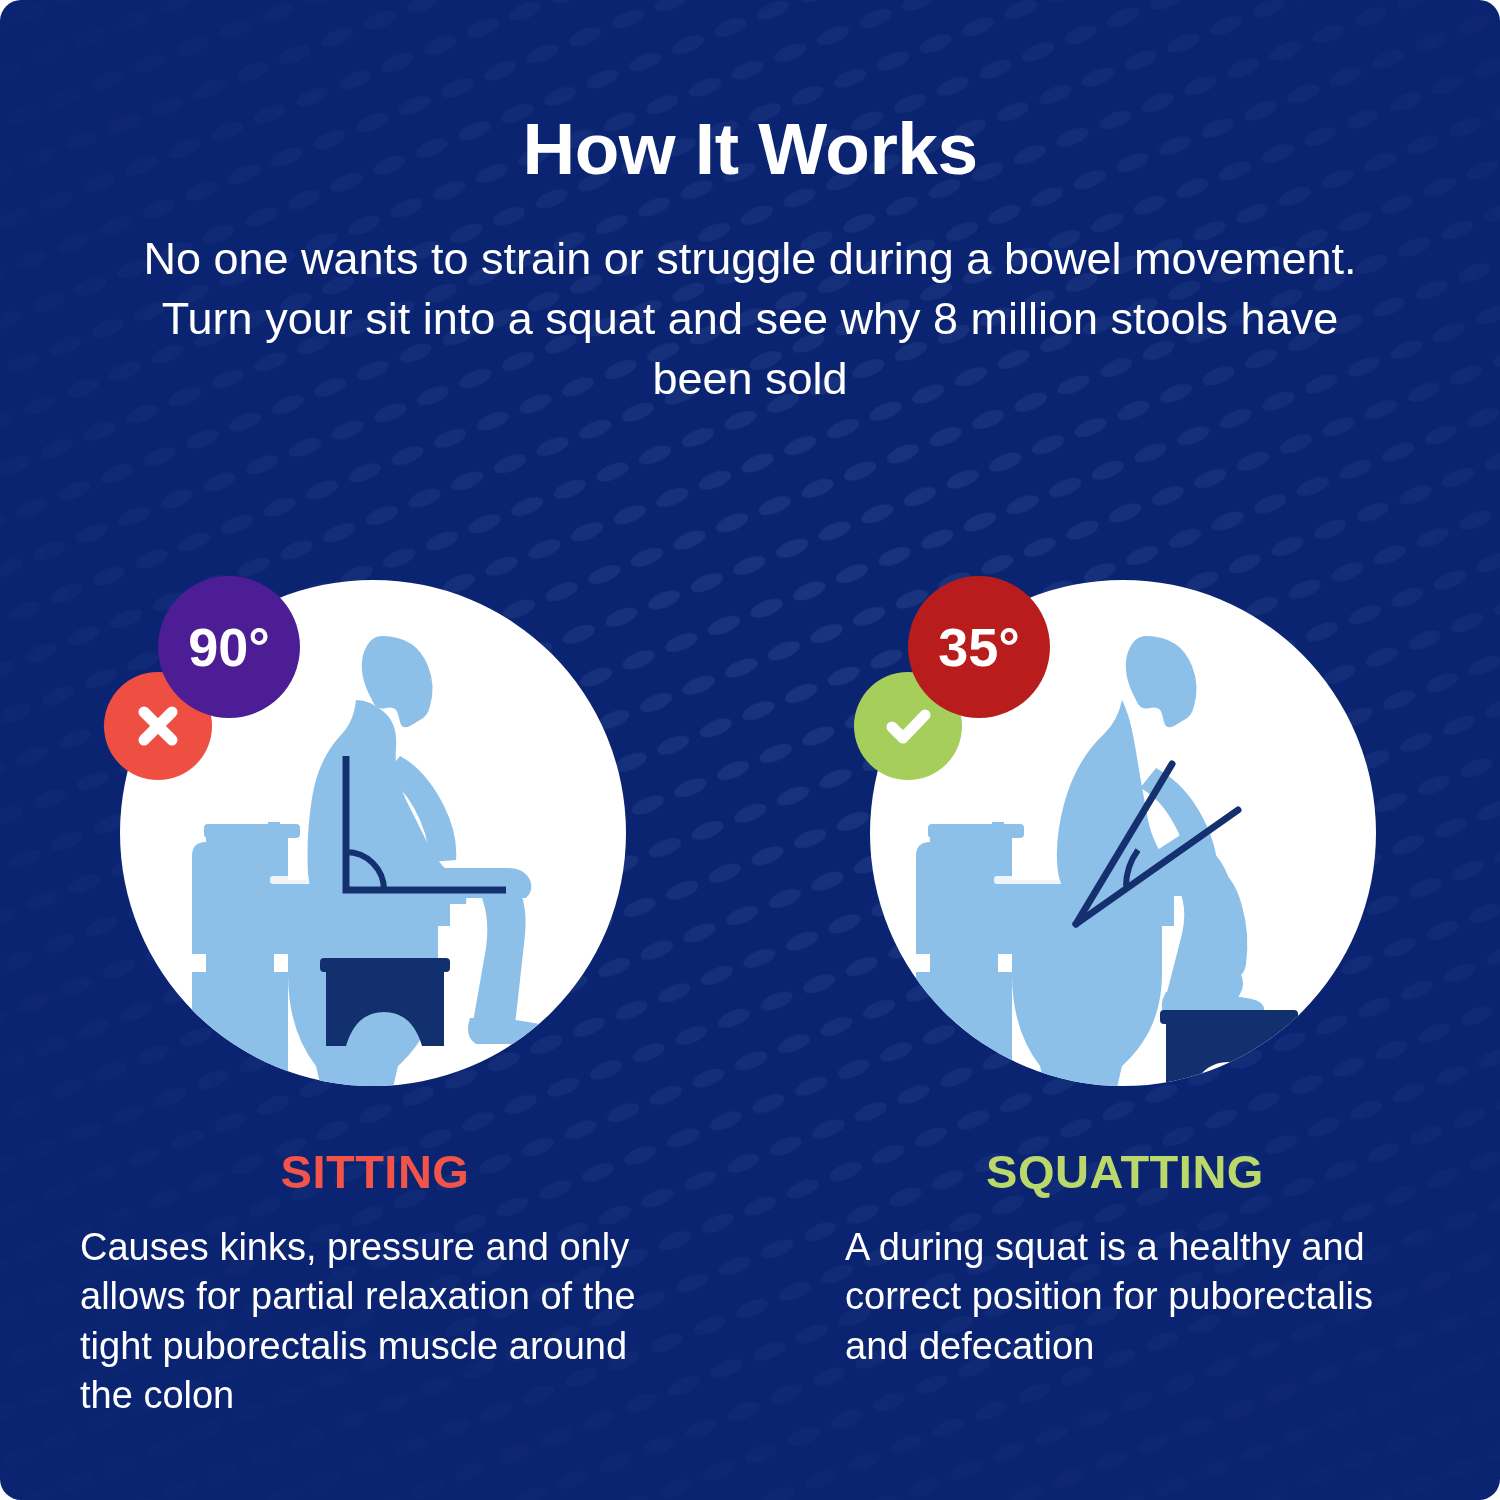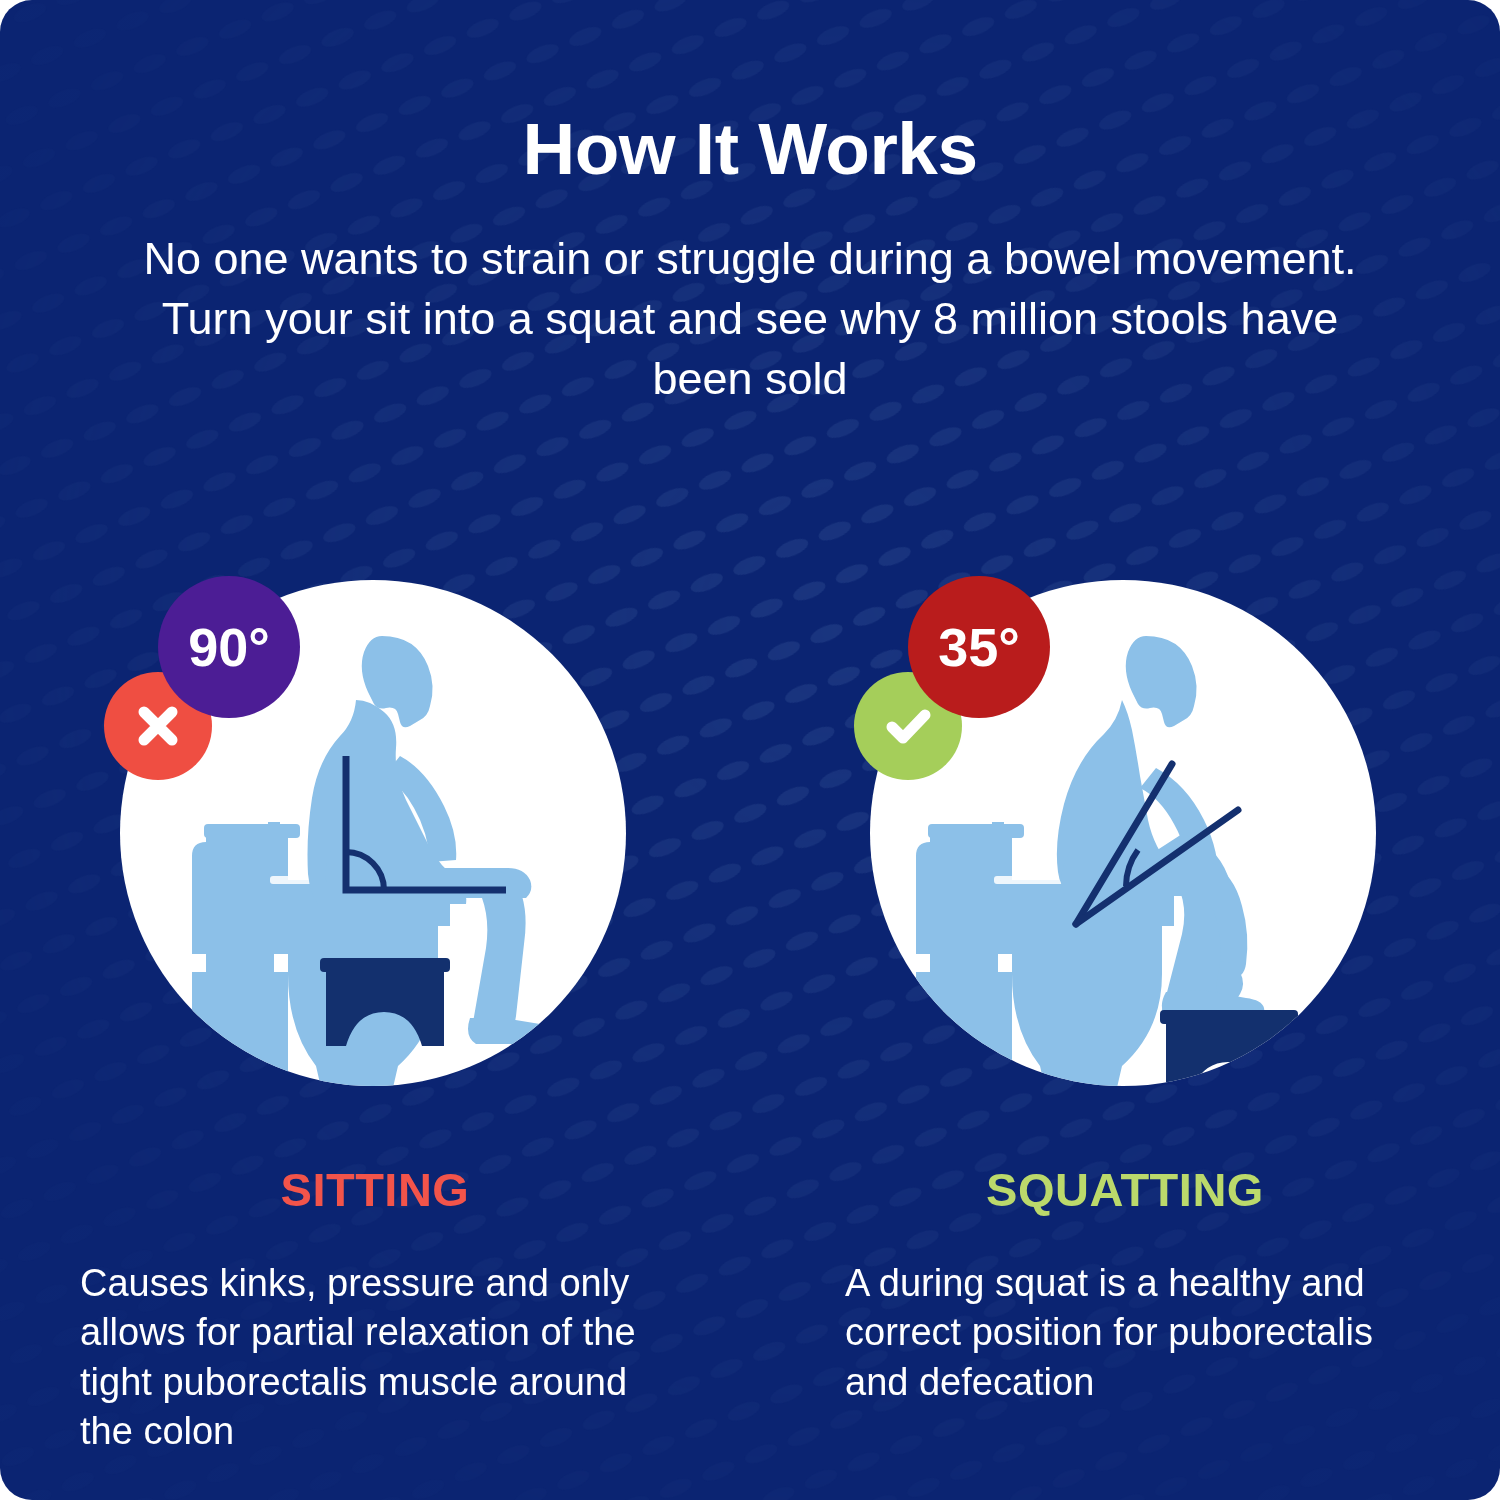--- a/index.html
+++ b/index.html
@@ -13,21 +13,21 @@
     height: 1500px;
     font-family: "Liberation Sans", sans-serif;
     overflow: hidden;
   }
 
   #infographic {
     position: relative;
     width: 1500px;
     height: 1500px;
     background: #0B2472;
-    border-radius: 32px;
+    border-radius: 21px;
     overflow: hidden;
   }
 
   
   .bg-pattern {
     position: absolute;
     inset: 0;
     pointer-events: none;
   }
 
@@ -122,21 +122,21 @@
     align-items: center;
     justify-content: center;
     z-index: 2;
     left: -16px;
     top: 112px;
   }
   .badge-mark svg { display: block; }
 
   
   .caption-head {
-    margin: 18px;
+    margin: 0;
     padding-top: 78px;
     font-size: 47px;
     font-weight: bold;
     letter-spacing: 0.5px;
     line-height: 1;
   }
   .caption-body {
     margin: 0 auto;
     padding-top: 28px;
     width: 590px;

